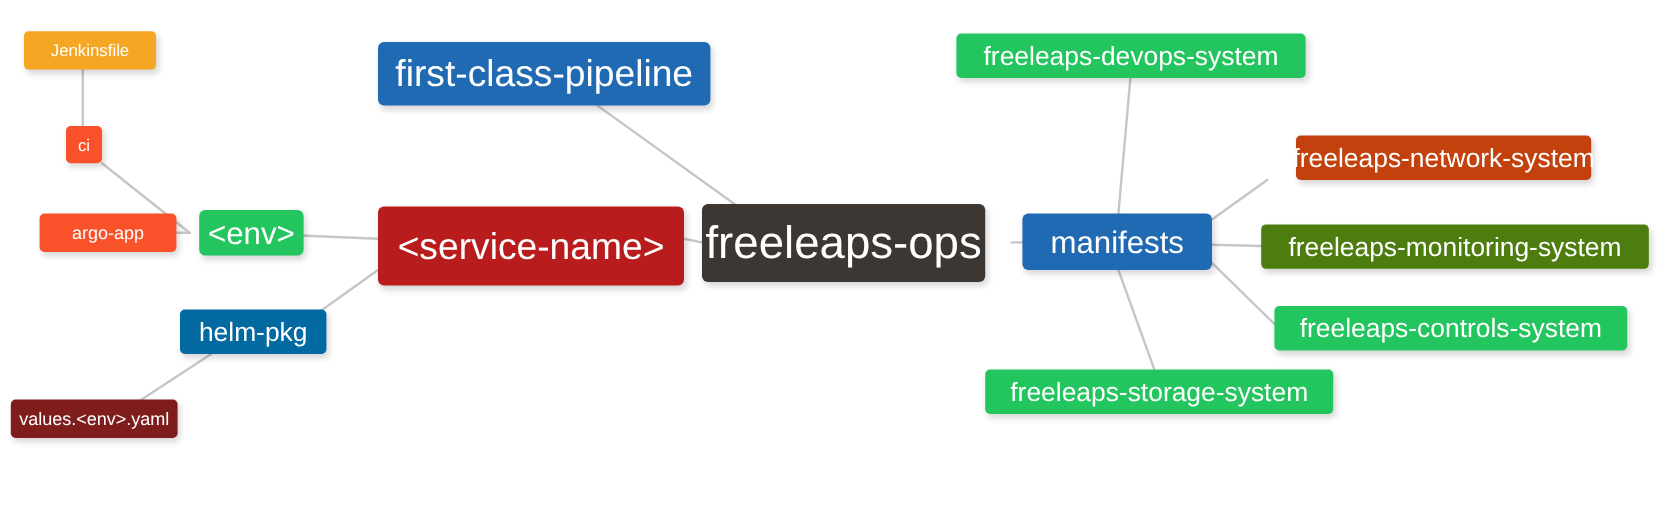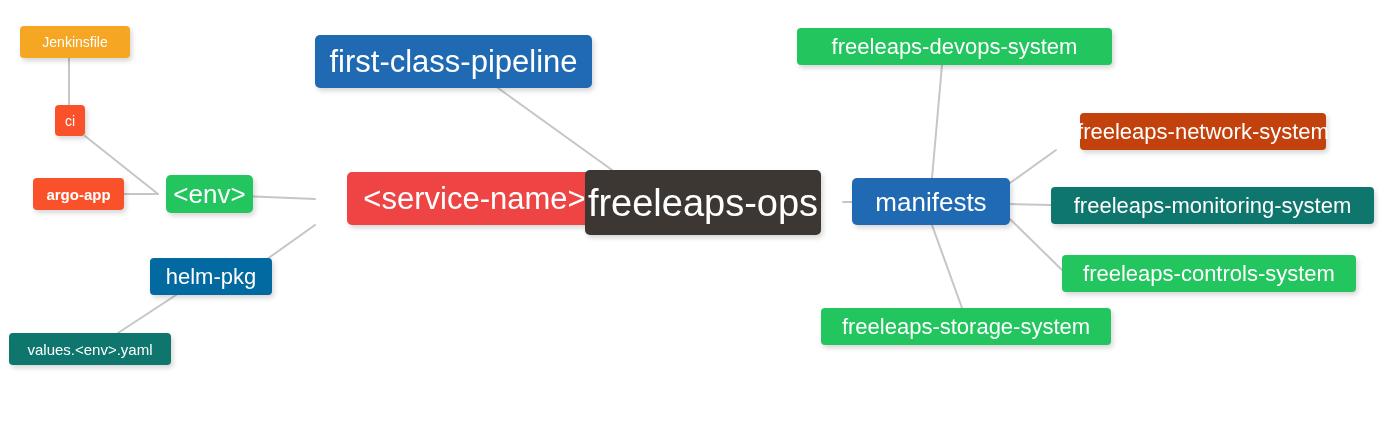--- a/index.html
+++ b/index.html
@@ -72,27 +72,27 @@
       <polyline class="edge" points="843,202 852,202" stroke="#c6c6c6"></polyline>
       <polyline class="edge" points="932,178 942,65" stroke="#c6c6c6"></polyline>
       <polyline class="edge" points="1010,183 1056,150" stroke="#c6c6c6"></polyline>
       <polyline class="edge" points="1010,204 1051,205" stroke="#c6c6c6"></polyline>
       <polyline class="edge" points="1010,219 1062,270" stroke="#c6c6c6"></polyline>
       <polyline class="edge" points="932,225 962,308" stroke="#c6c6c6"></polyline>
     </svg>
   <div id="node-layer">
       <div class="node tier-tiny" style="left: 20px; top: 26px; width: 110px; height: 32px; background: rgb(245, 166, 35);">Jenkinsfile</div>
       <div class="node tier-tiny" style="left: 55px; top: 105px; width: 30px; height: 31px; background: rgb(249, 82, 42);">ci</div>
-      <div class="node tier-small" style="left: 33px; top: 178px; width: 91px; height: 32px; background: rgb(249, 82, 42); font-weight: bold;">argo-app</div>
-      <div class="node tier-small" style="left: 9px; top: 333px; width: 162px; height: 32px; background: #0f766e;">values.&lt;env&gt;.yaml</div>
+      <div class="node tier-small" style="left: 33px; top: 178px; width: 114px; height: 32px; background: rgb(249, 82, 42);">argo-app</div>
+      <div class="node tier-small" style="left: 9px; top: 333px; width: 139px; height: 32px; background: #7f1d1d;">values.&lt;env&gt;.yaml</div>
       <div class="node tier-mid" style="left: 166px; top: 175px; width: 87px; height: 38px; background: rgb(34, 197, 94);">&lt;env&gt;</div>
       <div class="node tier-leaf" style="left: 150px; top: 258px; width: 122px; height: 37px; background: #0369a1;">helm-pkg</div>
       <div class="node tier-major" style="left: 315px; top: 35px; width: 277px; height: 53px; background: rgb(32, 105, 179);">first-class-pipeline</div>
-      <div class="node tier-major" style="left: 315px; top: 172px; width: 255px; height: 53px; background: #ef4444; margin-left: 32px;">&lt;service-name&gt;</div>
+      <div class="node tier-major" style="left: 315px; top: 172px; width: 255px; height: 66px; background: #b91c1c;">&lt;service-name&gt;</div>
       <div class="node tier-root" style="left: 585px; top: 170px; width: 236px; height: 65px; background: rgb(60, 55, 51);">freeleaps-ops</div>
       <div class="node tier-mid" style="left: 852px; top: 178px; width: 158px; height: 47px; background: rgb(32, 105, 179);">manifests</div>
-      <div class="node tier-leaf" style="left: 797px; top: 28px; width: 315px; height: 37px; background: rgb(34, 197, 94);">freeleaps-devops-system</div>
+      <div class="node tier-leaf" style="left: 797px; top: 28px; width: 291px; height: 37px; background: rgb(34, 197, 94);">freeleaps-devops-system</div>
       <div class="node tier-leaf" style="left: 1080px; top: 113px; width: 246px; height: 37px; background: #c2410c;">freeleaps-network-system</div>
-      <div class="node tier-leaf" style="left: 1051px; top: 187px; width: 323px; height: 37px; background: #0f766e;">freeleaps-monitoring-system</div>
+      <div class="node tier-leaf" style="left: 1051px; top: 187px; width: 323px; height: 37px; background: #4d7c0f;">freeleaps-monitoring-system</div>
       <div class="node tier-leaf" style="left: 1062px; top: 255px; width: 294px; height: 37px; background: rgb(34, 197, 94);">freeleaps-controls-system</div>
       <div class="node tier-leaf" style="left: 821px; top: 308px; width: 290px; height: 37px; background: rgb(34, 197, 94);">freeleaps-storage-system</div>
     </div>
 </div>
 
 </body></html>

